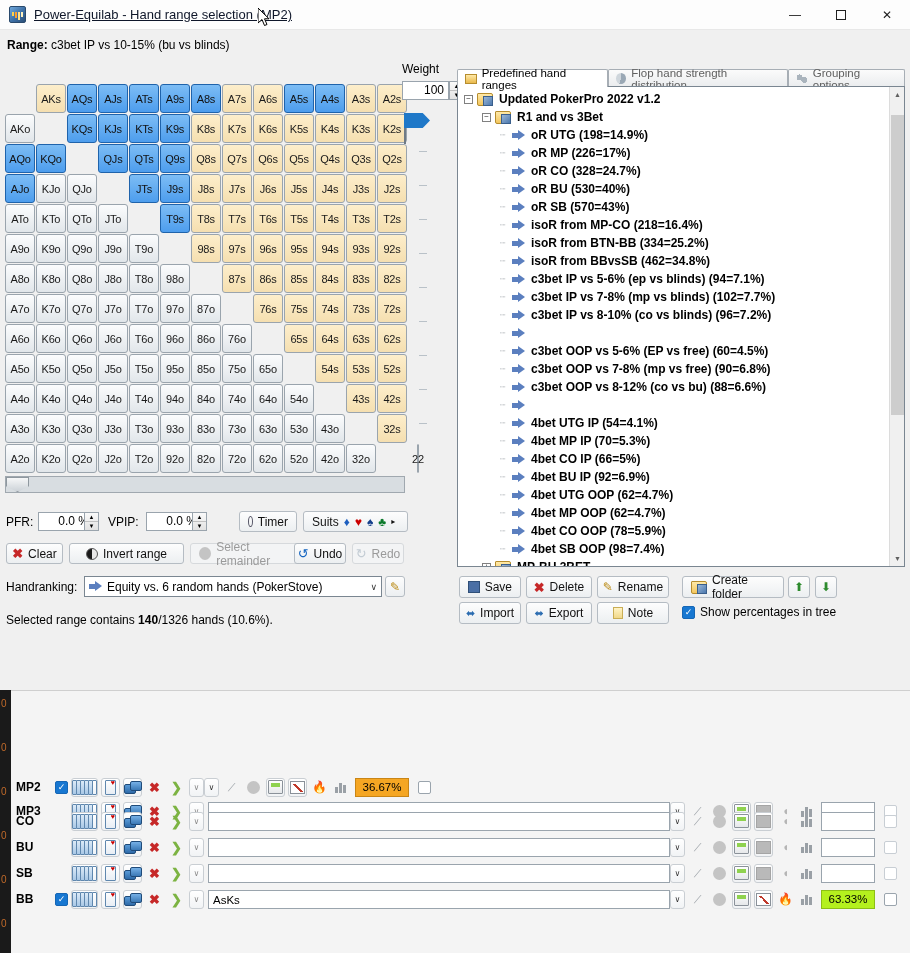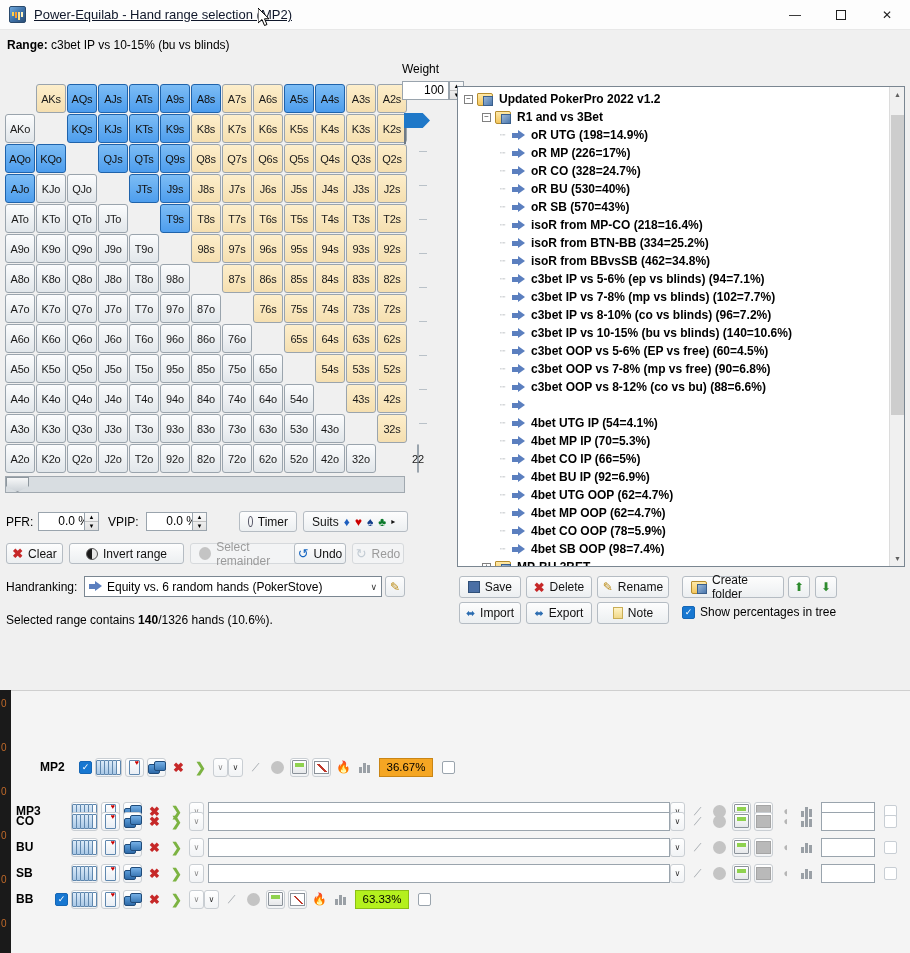--- a/index.html
+++ b/index.html
@@ -507,20 +507,34 @@
     <span class="caret">∨</span>
   </div>
   <div id="hrpen" class="btn">
     <span style="color:#b8860b;font-size:12px;">✎</span>
   </div>
 
   <div id="selinfo">
     <span>Selected range contains </span><b>140</b><span>/1326 hands (10.6%).</span>
   </div>
 
+  <div id="tabs">
+    <div class="tab active">
+      <span style="display:inline-block;width:12px;height:10px;background:linear-gradient(to bottom,#ffe9a8,#e9b94c);border:1px solid #b68d2e;"></span>
+      <span>Predefined hand ranges</span>
+    </div>
+    <div class="tab">
+      <span style="display:inline-block;width:11px;height:11px;border-radius:50%;background:conic-gradient(#9aa8b5 0 55%,#cfd6dc 55% 100%);"></span>
+      <span>Flop hand strength distribution</span>
+    </div>
+    <div class="tab">
+      <span style="display:inline-block;width:12px;height:11px;background:radial-gradient(circle at 30% 40%,#aab4bd 3px,transparent 3px),radial-gradient(circle at 70% 65%,#aab4bd 3px,transparent 3px);"></span>
+      <span>Grouping options</span>
+    </div>
+  </div>
 
   <div id="treebox">
     <div id="treelist" style="padding-top:3px;">
         <div class="trow folder">
           <span style="width:6px;flex:none;"></span>
           <span class="expander">−</span>
           <span style="width:4px"></span>
           <span class="foldericon"></span>
           <span style="width:6px"></span>
           <span class="txt">Updated PokerPro 2022 v1.2</span>
@@ -608,21 +622,20 @@
           <span style="color:#9aa0a6;font-size:9px;width:12px;flex:none;">┈</span>
           <span class="arrowicon"></span>
           <span style="width:6px"></span>
           <span class="txt">c3bet IP vs 8-10% (co vs blinds) (96=7.2%)</span>
         </div>
         <div class="trow">
           <span style="width:42px;flex:none;"></span>
           <span style="color:#9aa0a6;font-size:9px;width:12px;flex:none;">┈</span>
           <span class="arrowicon"></span>
           <span style="width:6px"></span>
-          <span class="txt">c3bet IP vs 10-15% (bu vs blinds) (140=10.6%)</span>
         </div>
         <div class="trow">
           <span style="width:42px;flex:none;"></span>
           <span style="color:#9aa0a6;font-size:9px;width:12px;flex:none;">┈</span>
           <span class="arrowicon"></span>
           <span style="width:6px"></span>
           <span class="txt">c3bet OOP vs 5-6% (EP vs free) (60=4.5%)</span>
         </div>
         <div class="trow">
           <span style="width:42px;flex:none;"></span>
@@ -761,21 +774,21 @@
     <span>Options</span>
   </div>
   <div id="okbtn" class="btn">OK</div>
   <div id="cancelbtn" class="btn">Cancel</div>
   <div id="applybtn" class="btn">Apply</div>
 </div>
 
 <div id="mainwin">
 
   <div id="rows">
-      <div class="prow" style="top: 63px; padding-left: 24px;">
+      <div class="prow" style="top: 83px;">
         <span class="pname">MP2</span>
         <span class="pcbx on" style="">✓</span>
         <span class="wbtn">
           <span class="cards">
             <i style="left:0"></i>
             <i style="left:4px"></i>
             <i style="left:8px"></i>
             <i style="left:12px"></i>
             <i style="left:16px"></i>
             <i style="left:20px;background:linear-gradient(to bottom,#fff,#eef3f8)"></i>
@@ -1007,20 +1020,21 @@
         </span>
         <span class="ibtn">
           <span class="onecard"></span>
         </span>
         <span class="ibtn">
           <span class="chips"></span>
         </span>
         <span class="ibtn plain xred">✖</span>
         <span class="ibtn plain greenchev">❯</span>
         <span class="ibtn" style="width:15px;color:#8a8a8a;font-size:8px;">∨</span>
+        <span class="rinput" style="width:462px;margin-left:4px">AsKs</span>
         <span class="ibtn" style="width:15px;color:#333;font-size:8px;margin-left:0">∨</span>
         <span class="ibtn plain" style="color:#9aa0a6;">⟋</span>
         <span class="ibtn plain">
           <span class="graydisc"></span>
         </span>
         <span class="ibtn">
           <span class="calcicon"></span>
         </span>
         <span class="ibtn">
           <span class="charticon on"></span>

